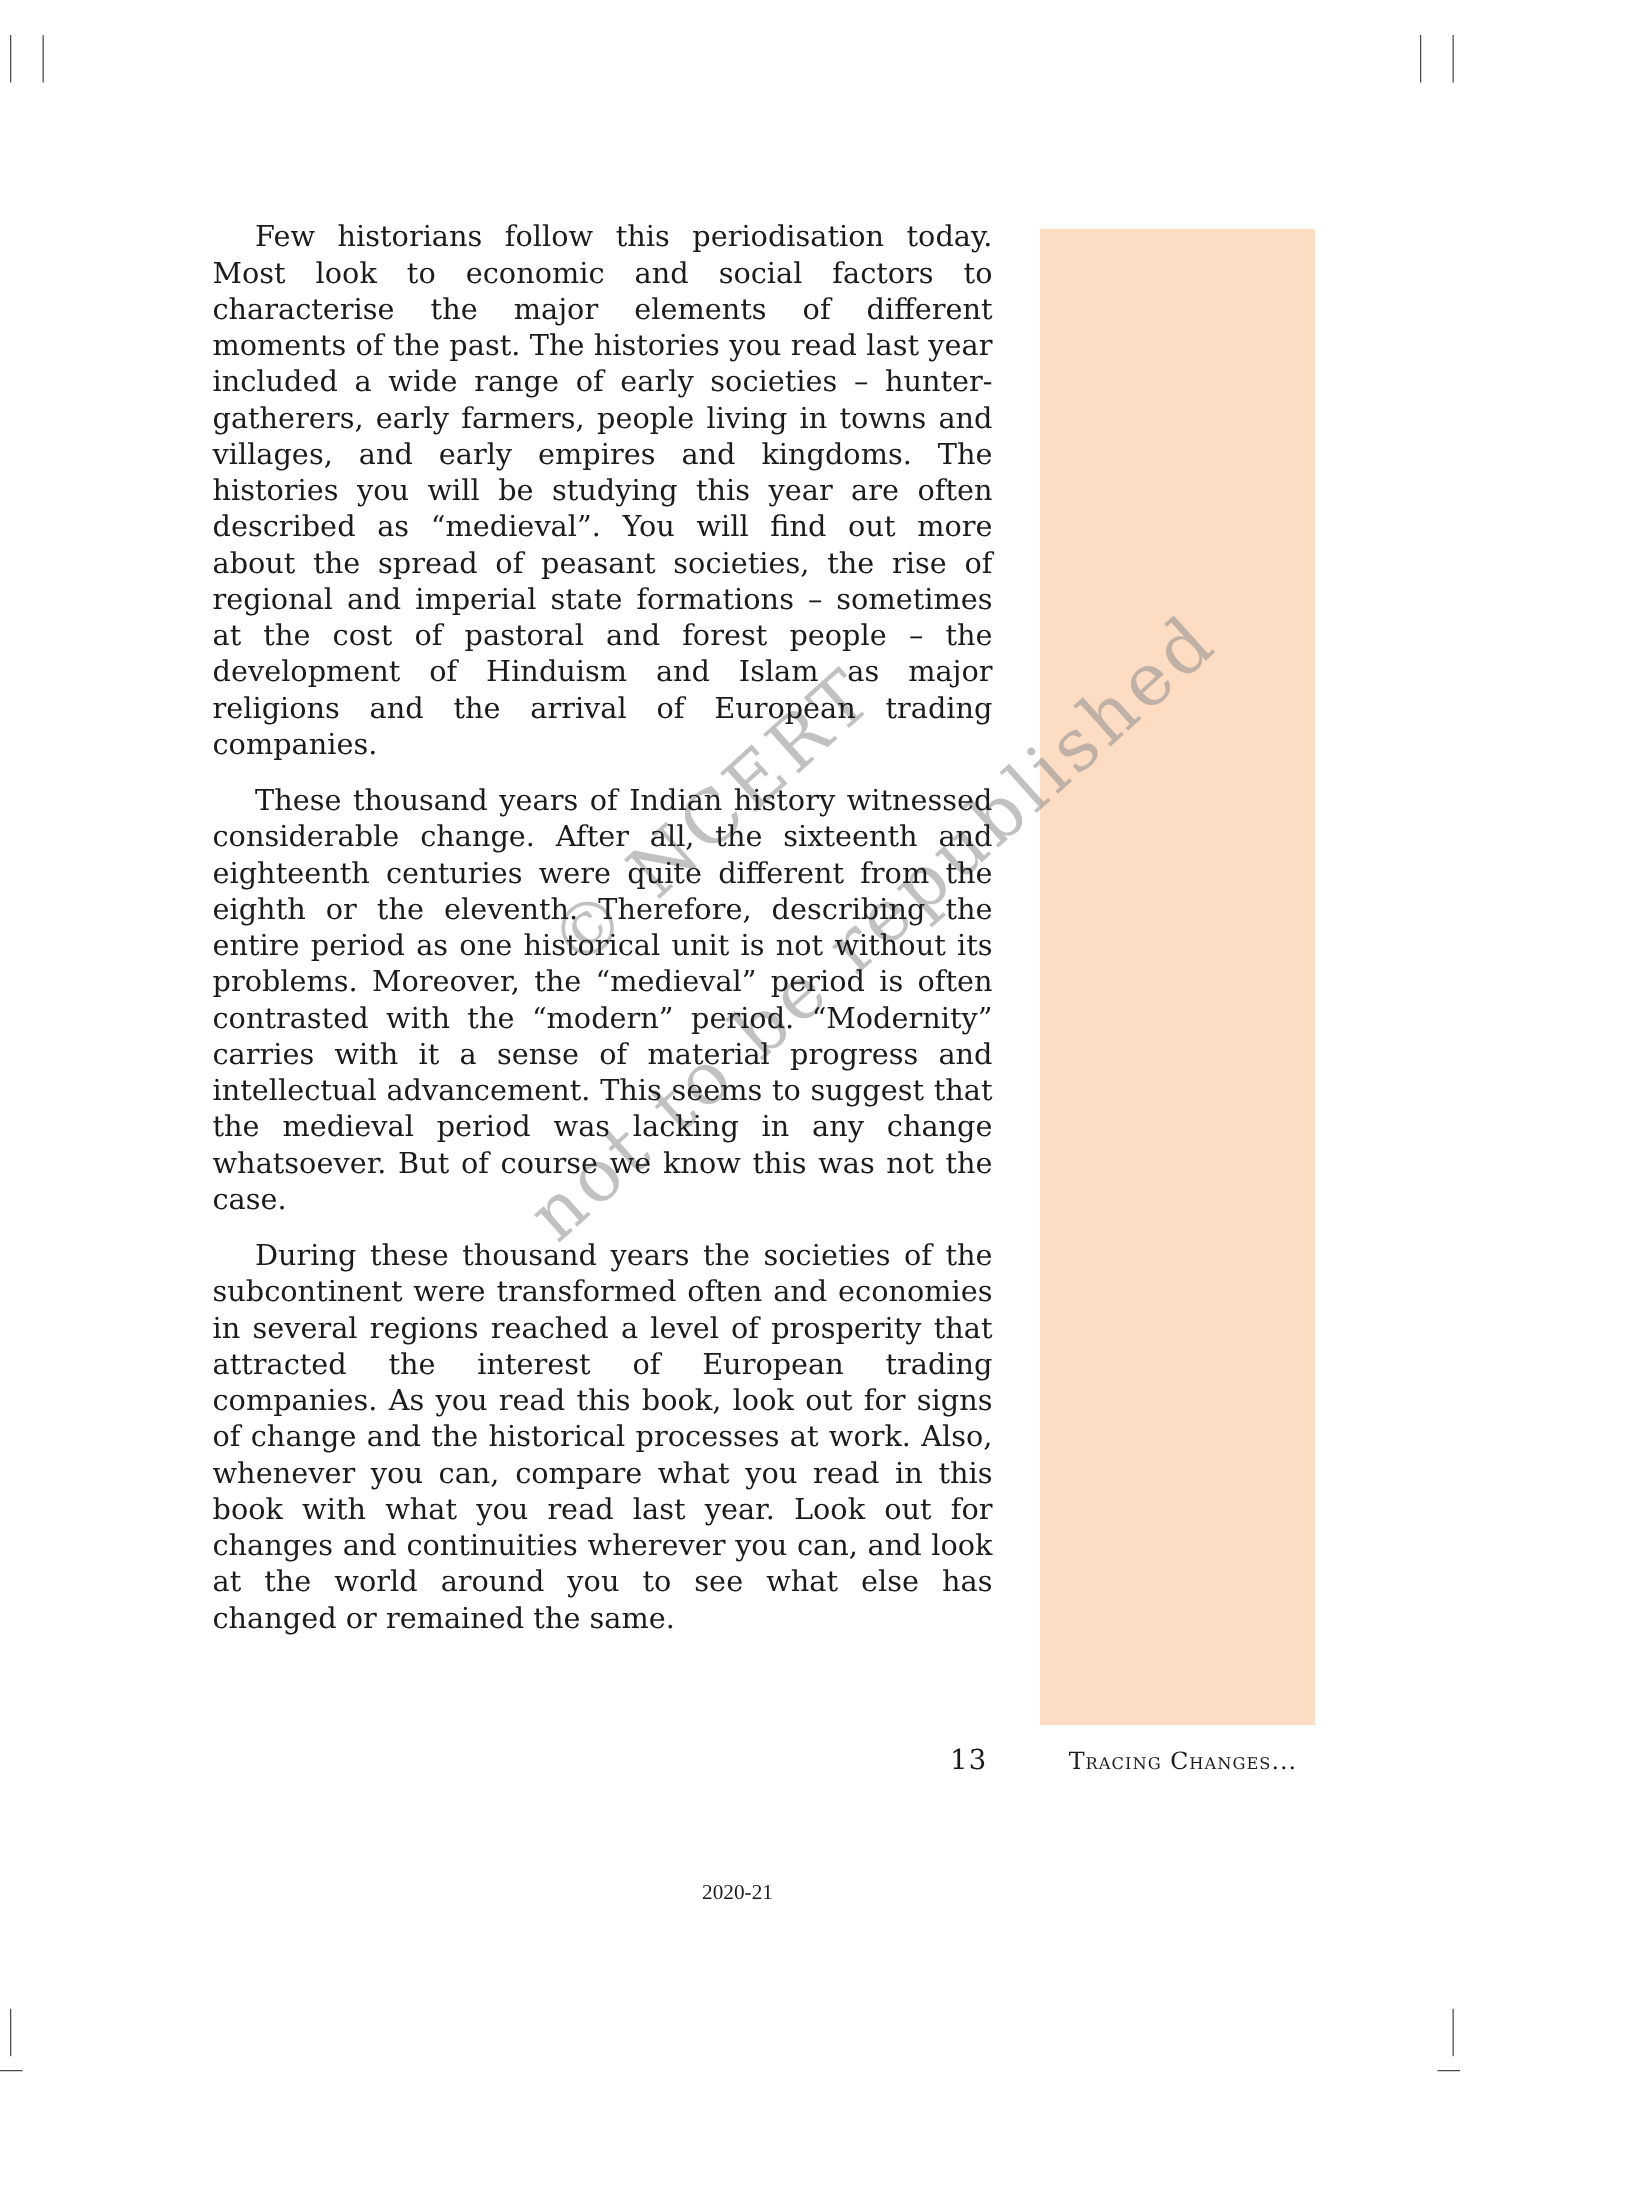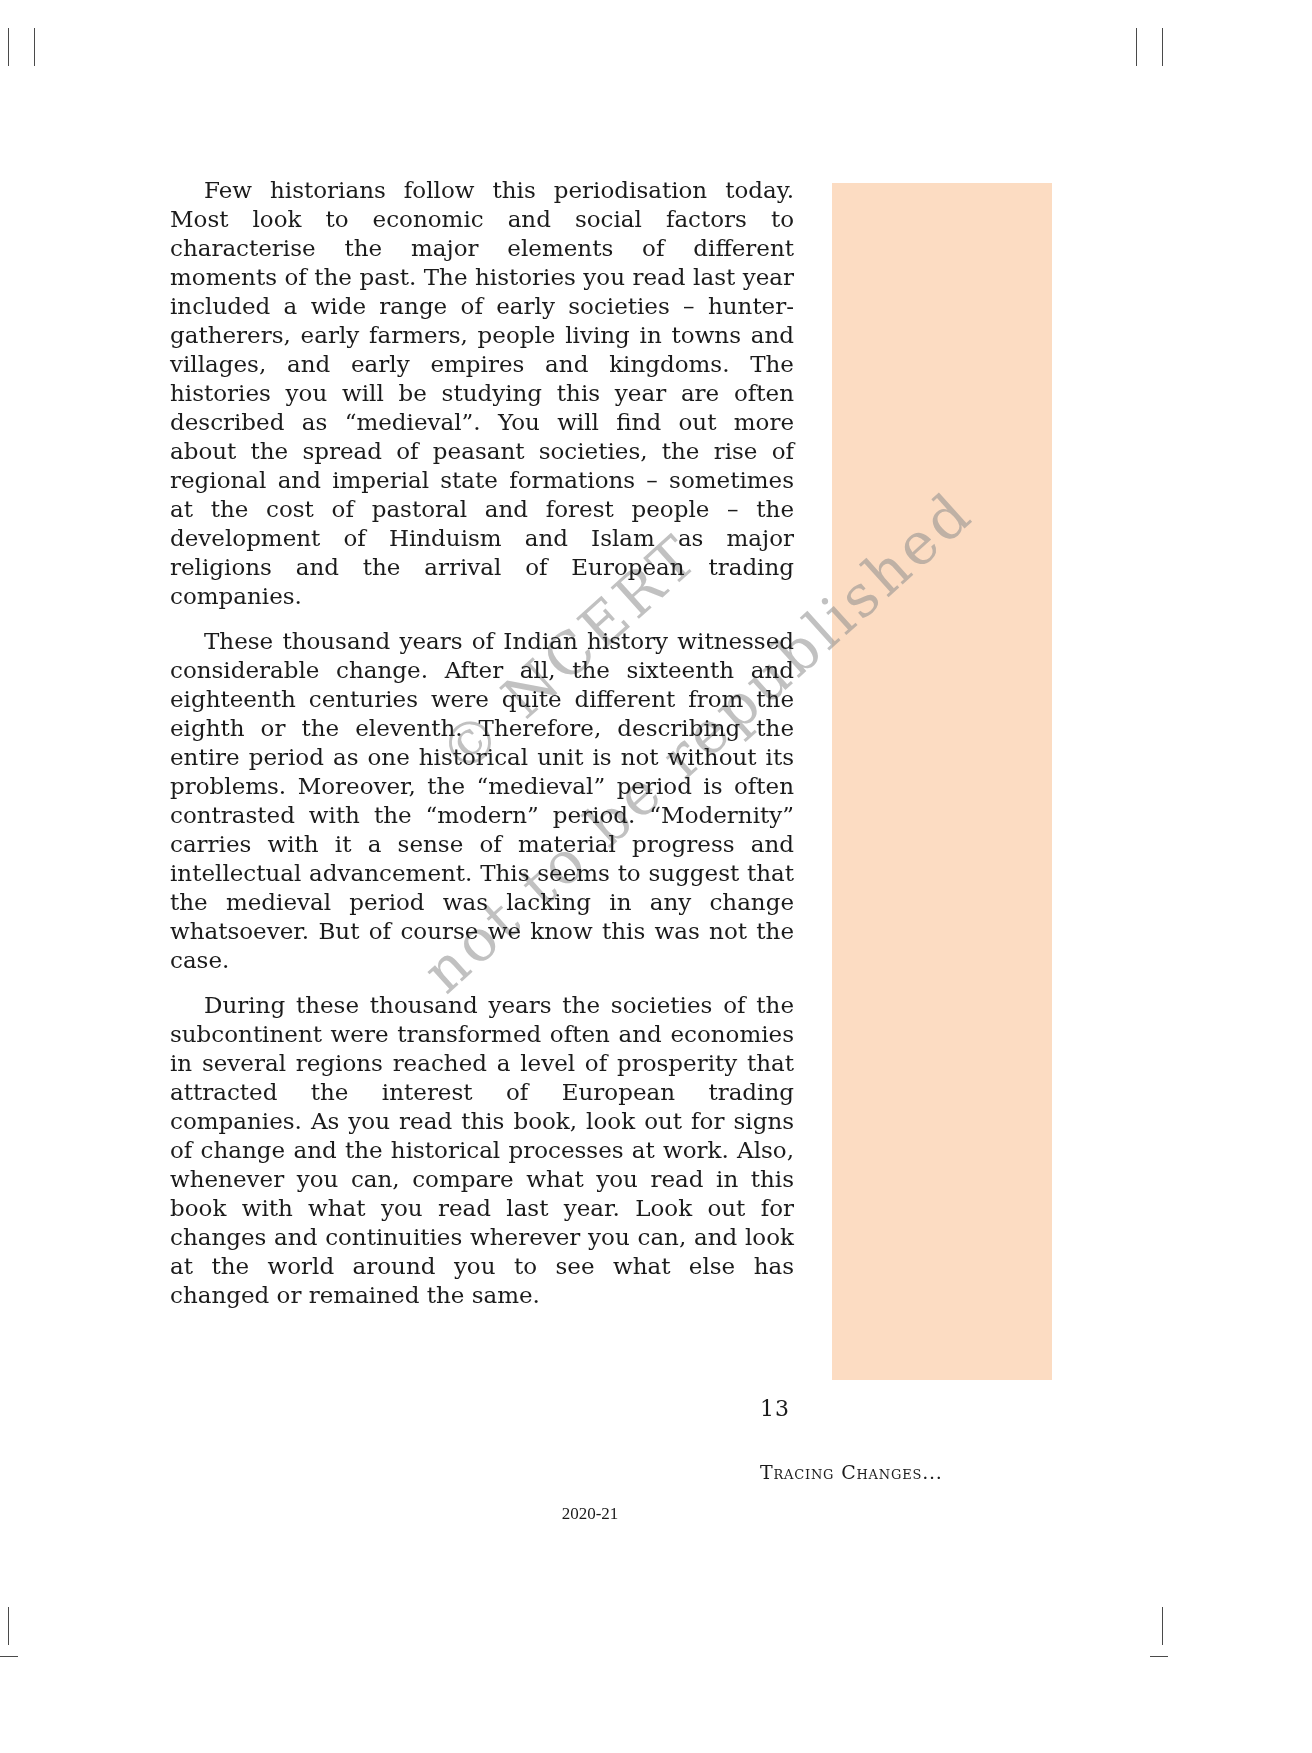--- a/index.html
+++ b/index.html
@@ -71,31 +71,31 @@
   }
 
   
   #footer {
     position: absolute;
     left: 760px;
     top: 1396px;
     z-index: 2;
     display: flex;
     align-items: baseline;
-    gap: 40px;
-    flex-direction: column;
+    gap: 52px;
   }
   #page-number {
     font-size: 22px;
     letter-spacing: 1px;
   }
   #running-title {
     font-variant: small-caps;
     font-size: 19px;
     letter-spacing: 0.8px;
+    margin-left: 13px;
   }
 
   #edition-year {
     position: absolute;
     left: 590px;
     top: 1504px;
     transform: translateX(-50%);
     font-size: 17px;
     z-index: 2;
     font-family: "Liberation Serif", serif;

